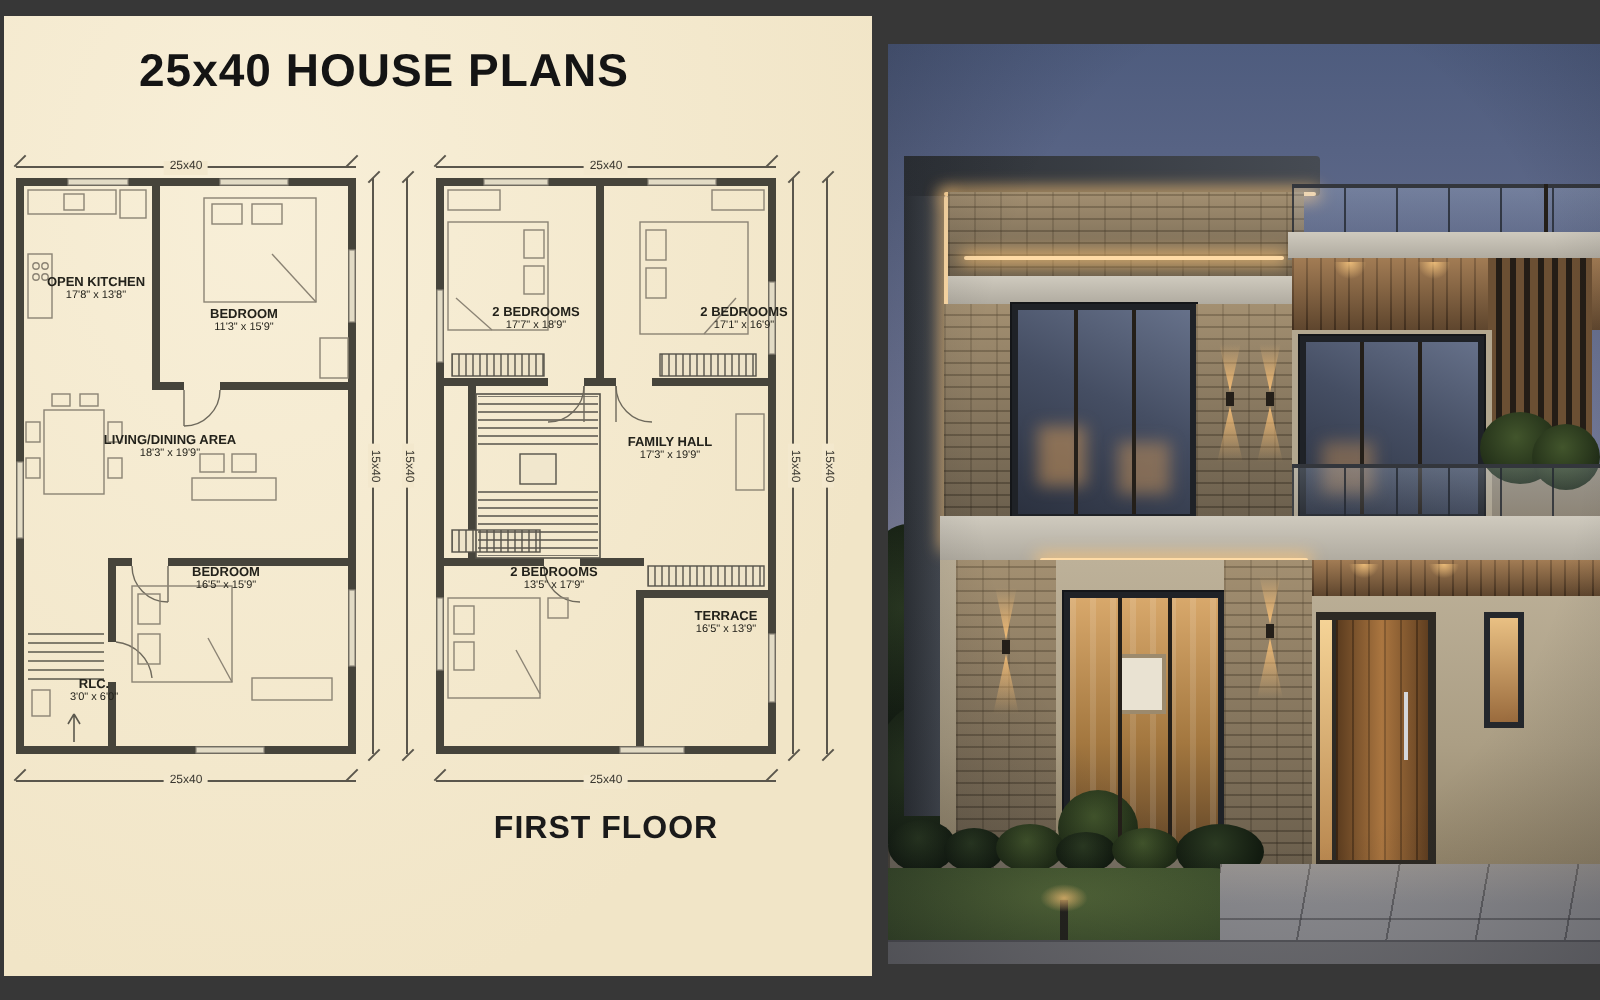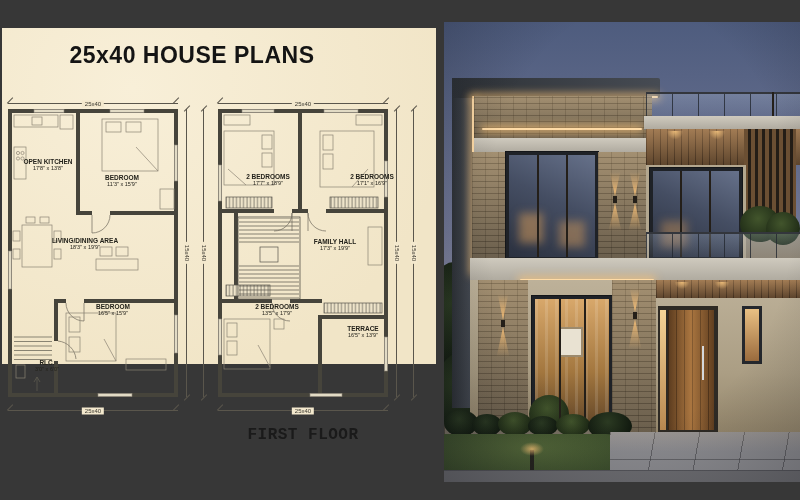--- a/index.html
+++ b/index.html
@@ -1,21 +1,21 @@
 <!DOCTYPE html>
 <html><head>
 <meta charset="utf-8">
 <style>
   html,body{margin:0;padding:0;background:#222;}
   #stage{position:relative;width:800px;height:500px;background:#373737;overflow:hidden;
          font-family:"Liberation Sans",sans-serif;}
   .abs{position:absolute;}
 
   
-  #sheet{left:2px;top:28px;width:434px;height:336px;
+  #sheet{left:2px;top:8px;width:434px;height:480px;
          background:radial-gradient(ellipse at 30% 18%,#f8efd8,#f1e5c7 75%);}
   #plan-title{left:0;top:14px;width:380px;text-align:center;font-size:23px;font-weight:bold;
               color:#141414;letter-spacing:.5px;}
   .floor-label{font-size:16px;font-weight:bold;color:#1a1a1a;letter-spacing:.5px;
                transform:translateX(-50%);white-space:nowrap;}
   .room{transform:translateX(-50%);text-align:center;color:#23221b;white-space:nowrap;z-index:4;}
   .room .rn{display:block;font-size:6.5px;font-weight:bold;line-height:7px;}
   .room .rs{display:block;font-size:5.5px;line-height:6.5px;}
   .dim-h{height:0;border-top:1px solid #5a564c;}
   .dim-h .dl{position:absolute;left:50%;top:0;transform:translate(-50%,-50%);background:#f3e8cd;
@@ -266,21 +266,21 @@
       </div>
     <div class="abs room" style="left:275px;top:275px;">
       <span class="rn">2 BEDROOMS</span>
         <span class="rs">13'5" x 17'9"</span>
       </div>
     <div class="abs room" style="left:361px;top:297px;">
       <span class="rn">TERRACE</span>
         <span class="rs">16'5" x 13'9"</span>
       </div>
 
-    <div class="abs floor-label" style="left:301px;top:398px;font-family:Liberation Mono, monospace;">FIRST FLOOR</div>
+    <div class="abs floor-label" style="left:301px;top:398px;">FIRST FLOOR</div>
   </div>
 
   <div id="render" class="abs">
     <div class="abs sky" style="inset:0;"></div>
 
     <div class="abs" style="left:0;top:248px;width:38px;height:62px;background:#5f626c;"></div>
     <div class="abs bush" style="left:-20px;top:240px;width:60px;height:120px;"></div>
     <div class="abs bush" style="left:-10px;top:330px;width:55px;height:90px;"></div>
     <div class="abs bush" style="left:8px;top:300px;width:36px;height:60px;"></div>
 

